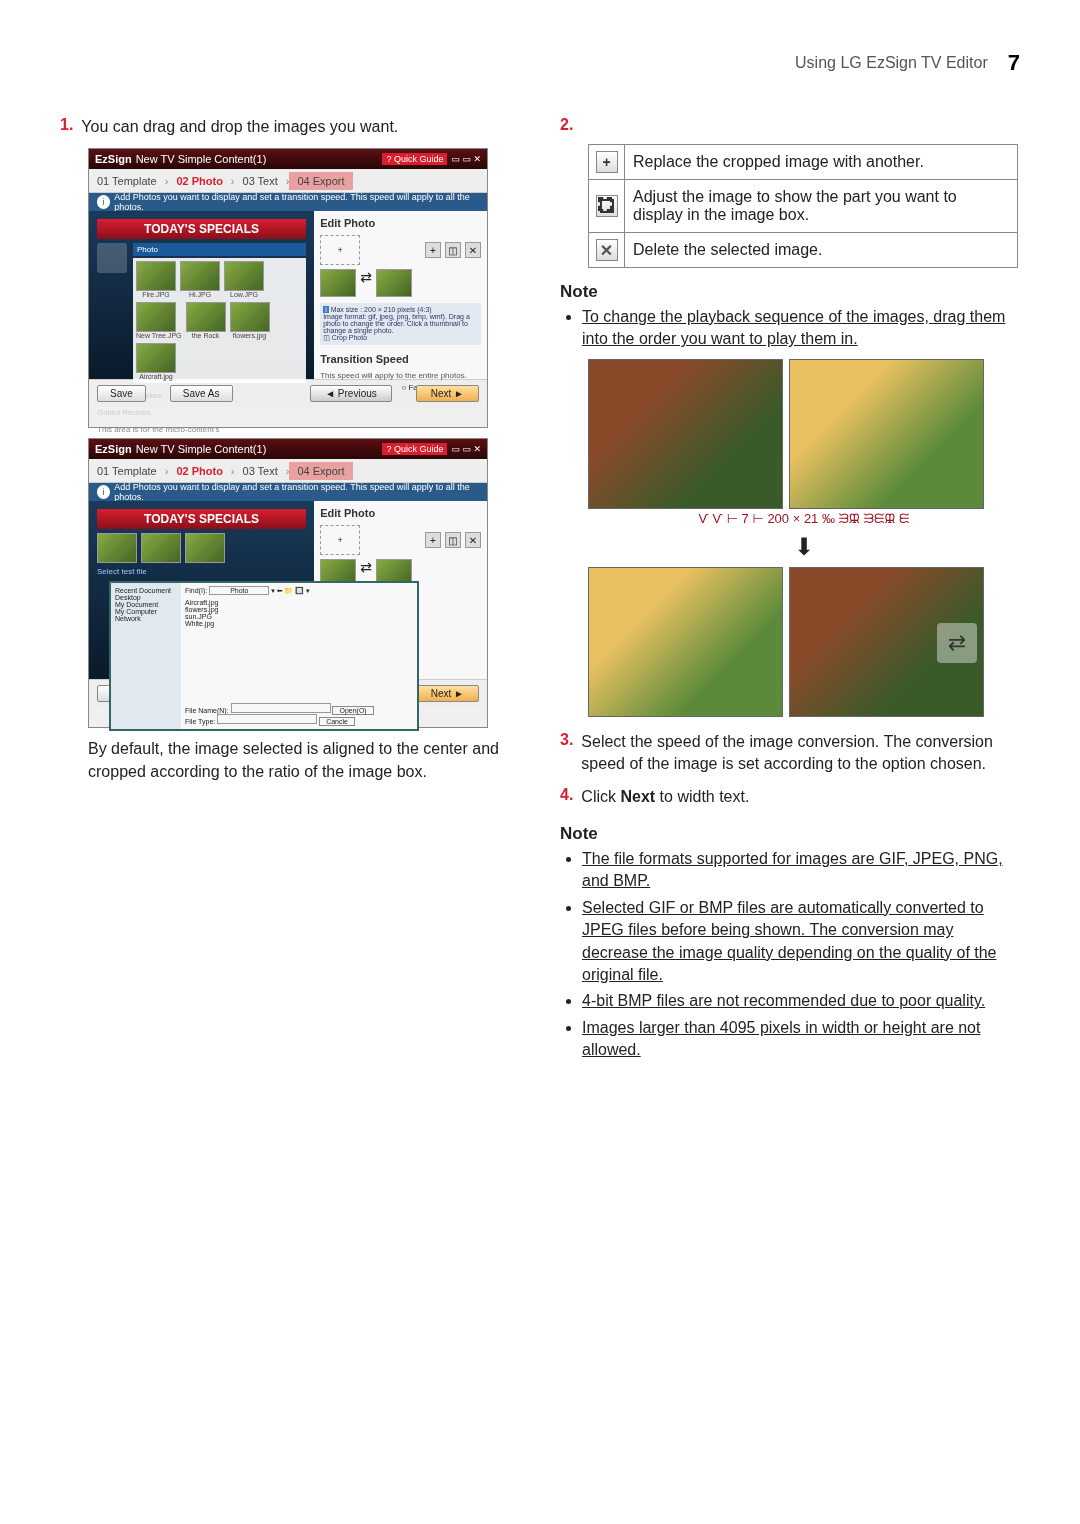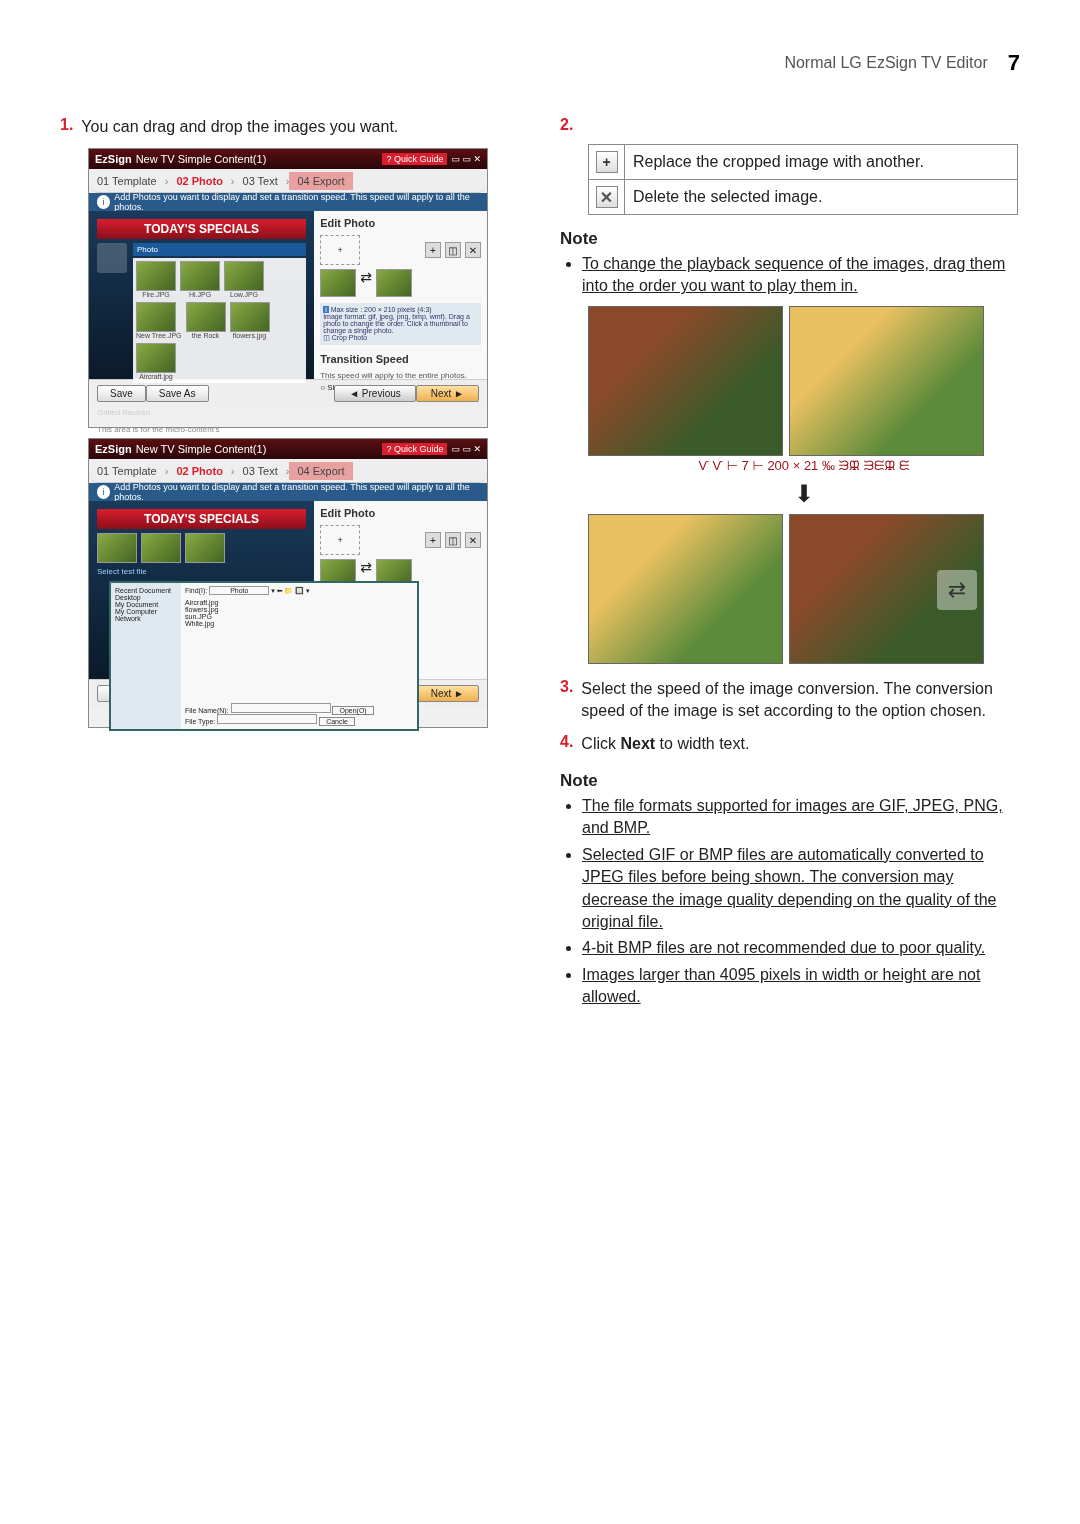--- a/index.html
+++ b/index.html
@@ -10,31 +10,31 @@
     .columns { display: flex; gap: 40px; }
     .col { flex: 1; }
     .step { display: flex; align-items: flex-start; margin-bottom: 10px; }
     .step-num { color: #d91e2e; font-weight: bold; margin-right: 8px; font-size: 16px; }
     .step-text { font-size: 16px; line-height: 1.4; }
     .screenshot { border: 1px solid #888; margin: 10px 16px 10px 28px; background: #f0f0f0; position: relative; }
     .ss1 { width: 400px; height: 280px; }
     .ss2 { width: 400px; height: 290px; }
     .ss-header { background: linear-gradient(#5b0f13, #2a0608); color: #fff; font-size: 11px; padding: 3px 6px; height: 20px; display:flex; align-items:center; gap:4px;}
     .ss-logo { font-weight: bold; font-size: 11px; }
-    .ss-tabs { background: #eee; display: flex; height: 24px; align-items: center; font-size: 11px; border-bottom:1px solid #ccc;border-radius:9px;}
+    .ss-tabs { background: #eee; display: flex; height: 24px; align-items: center; font-size: 11px; border-bottom:1px solid #ccc;}
     .ss-tab { padding: 3px 8px; color: #444; }
     .ss-tab.active { color: #d91e2e; font-weight: bold; }
     .ss-chev { color: #888; }
     .ss-instr { background: #2a5a8a; color: #fff; font-size: 9px; padding: 3px 8px; height: 18px; display:flex; align-items:center;}
     .ss-body { display: flex; height: calc(100% - 110px); }
     .ss-left { flex: 1.3; background: linear-gradient(#1a3a5a, #0a1a2a); color: #fff; padding: 8px; }
     .ss-specials { text-align: center; font-size: 12px; font-weight: bold; color: #fff; background: linear-gradient(#d91e2e,#8a0f1a); padding:3px; margin-bottom:4px;}
     .ss-right { flex: 1; background: #f8f8f8; padding: 6px; font-size: 9px; }
     .ss-section-title { font-weight: bold; font-size: 11px; margin-bottom: 6px; color:#333;}
-    .ss-bottom { background: #eee; height: 28px; display: flex; align-items: center; padding: 0 8px; gap: 0; border-top:1px solid #ccc;}
+    .ss-bottom { background: #eee; height: 28px; display: flex; align-items: center; padding: 0 8px; gap: 24px; border-top:1px solid #ccc;}
     .ss-btn { background: linear-gradient(#fff,#ddd); border: 1px solid #888; font-size: 10px; padding: 2px 12px; border-radius: 2px; }
     .ss-nav-btn { background: linear-gradient(#fff,#ccc); border:1px solid #888; font-size:10px; padding:2px 14px; border-radius:2px;}
     .ss-nav-btn.next { background: linear-gradient(#ffe0a0, #f0b050); }
     .ss-thumbs { display: flex; flex-wrap: wrap; gap: 4px; }
     .thumb { width: 40px; height: 30px; background: linear-gradient(135deg,#8a4,#462); border:1px solid #999;}
     .thumb-label { font-size: 7px; color:#444; text-align:center;}
     .para { font-size: 16px; line-height: 1.4; margin: 8px 0 10px 28px; }
     .icon-box { width: 22px; height: 22px; background: linear-gradient(#fff,#ddd); border: 1px solid #888; display: inline-flex; align-items: center; justify-content: center; font-size: 14px; font-weight: bold; vertical-align: middle; }
     .option-table { border-collapse: collapse; margin: 10px 0 14px 28px; width: 430px; }
     .option-table td { border: 1px solid #888; padding: 8px; font-size: 16px; vertical-align: middle; }
@@ -59,21 +59,21 @@
     b { font-weight: bold; }
     .ss-small-text { font-size:8px; color:#ccc; margin-top:8px;}
     .tbl-icons { display:flex; gap:4px; justify-content:flex-end;}
     .mini-icon { width:16px; height:16px; background:#ddd; border:1px solid #999; display:flex; align-items:center; justify-content:center; font-size:10px;}
   </style>
 </head>
 <body>
 
 <div class="page">
   <div class="header-line">
-    <span>Normal LG EzSign TV Editor</span>
+    <span>Using LG EzSign TV Editor</span>
     <span class="page-num">7</span>
   </div>
 
   <div class="columns">
 
     <div class="col">
       <div class="step">
         <span class="step-num">1.</span>
         <span class="step-text">You can drag and drop the images you want.</span>
       </div>
@@ -254,37 +254,44 @@
         </div>
         <div class="ss-bottom">
           <span class="ss-btn">Save</span>
           <span class="ss-btn">Save As</span>
           <span style="margin-left:auto;"></span>
           <span class="ss-nav-btn">◄ <span>Previous</span></span>
           <span class="ss-nav-btn next"><span>Next</span> ►</span>
         </div>
       </div>
 
+      <div class="para">By default, the image selected is aligned to the center and cropped according to the ratio of the image box.</div>
     </div>
 
     <div class="col">
       <div class="step">
         <span class="step-num">2.</span>
       </div>
 
       <table class="option-table">
         <tbody>
             <tr>
           <td><span class="icon-box">
                   <span class="icon-plus">+</span>
                 </span></td>
           <td>Replace the cropped image with another.</td>
         </tr>
         <tr>
           <td><span class="icon-box">
+                  <span class="icon-crop"></span>
+                </span></td>
+          <td>Adjust the image to show the part you want to display in the image box.</td>
+        </tr>
+        <tr>
+          <td><span class="icon-box">
                   <span class="icon-x">✕</span>
                 </span></td>
           <td>Delete the selected image.</td>
         </tr>
       </tbody>
         </table>
 
       <div class="note-title">Note</div>
       <ul class="note-list">
         <li>To change the playback sequence of the images, drag them into the order you want to play them in.</li>

